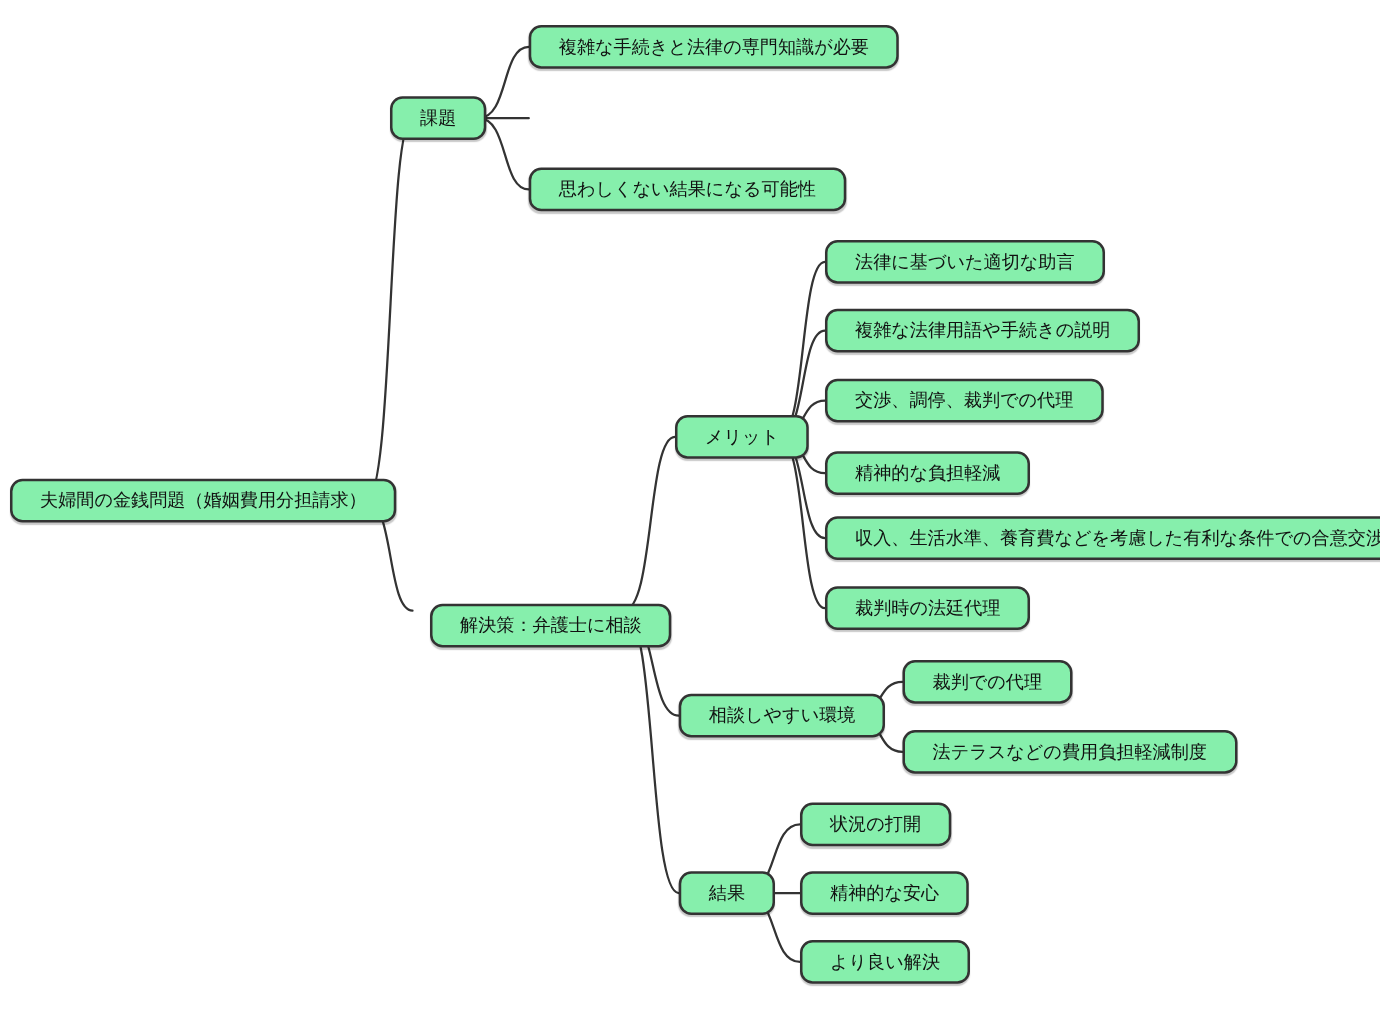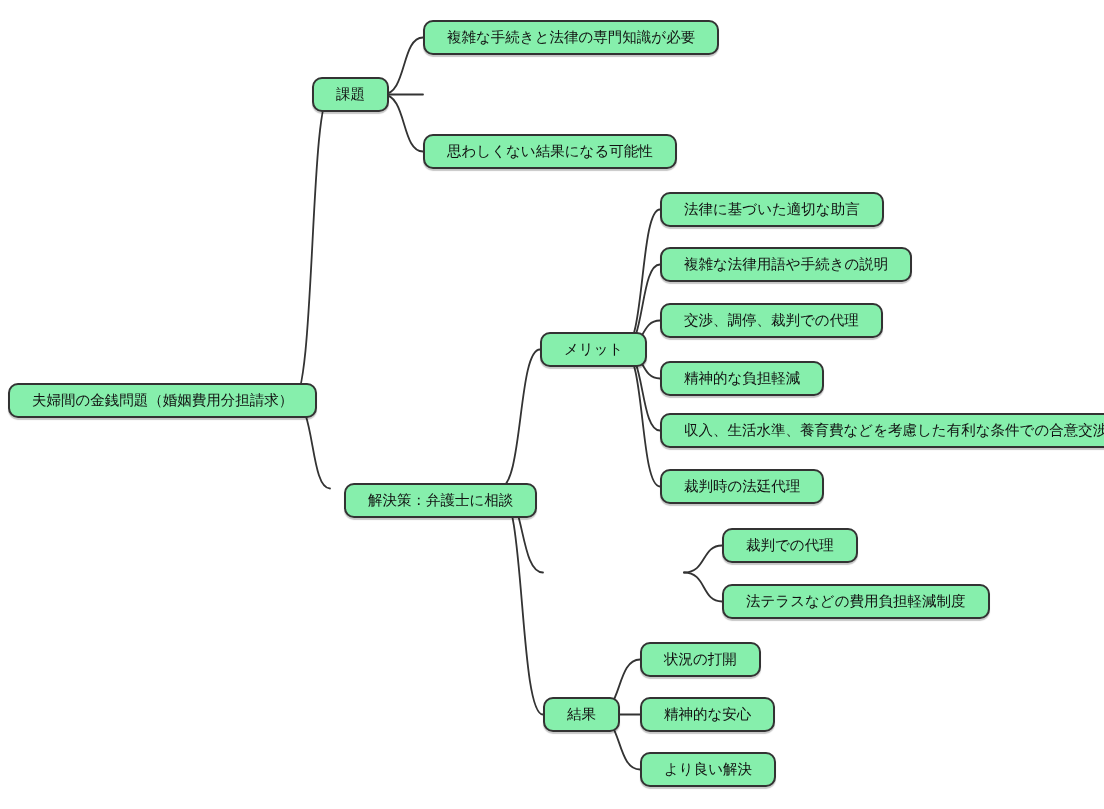--- a/index.html
+++ b/index.html
@@ -97,20 +97,21 @@
   <div class="node n-m1">法律に基づいた適切な助言</div>
 
   <div class="node n-m3">交渉、調停、裁判での代理</div>
 
   <div class="node n-m4">精神的な負担軽減</div>
 
   <div class="node n-m5">収入、生活水準、養育費などを考慮した有利な条件での合意交渉</div>
 
   <div class="node n-m6">裁判時の法廷代理</div>
 
+  <div class="node n-soudan">相談しやすい環境</div>
 
   <div class="node n-s1">裁判での代理</div>
 
   <div class="node n-s2">法テラスなどの費用負担軽減制度</div>
 
   <div class="node n-kekka">結果</div>
 
   <div class="node n-r1">状況の打開</div>
 
   <div class="node n-r2">精神的な安心</div>

